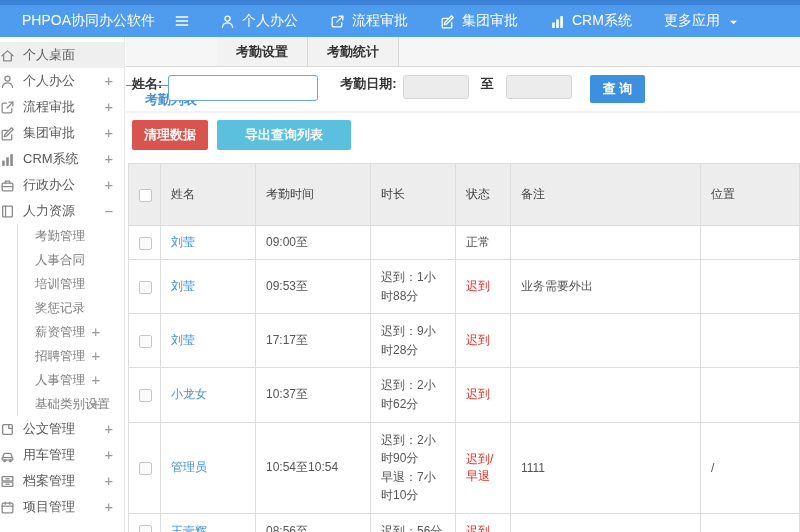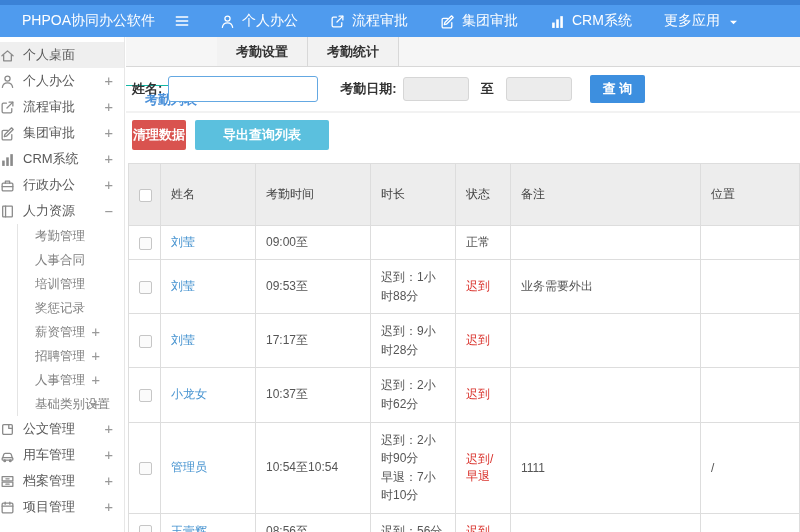--- a/index.html
+++ b/index.html
@@ -58,38 +58,38 @@
     display: flex; height: 30px; background: #f6f6f6;
     border-bottom: 1px solid #d8d8d8; align-items: stretch;
   }
   .tab {
     padding: 0 19px; line-height: 29px; border-right: 1px solid #d8d8d8;
     font-weight: bold; color: #333; cursor: pointer; background: #f2f2f2; font-size: 13px;
   }
   .tab.active { background: #0f172a; color: #4a90d9; margin-bottom: -1px; border-bottom: 1px solid #14b8a6; margin-top: 48px; }
 
   .filter-row {
-    display: flex; align-items: center; padding: 8px 6px; gap: 6px;
+    display: flex; align-items: flex-start; padding: 8px 6px; gap: 6px;
     border-bottom: 2px solid #f2f2f2;
   }
   .filter-row label, .to-label { font-weight: bold; color: #333; font-size: 13px; }
   .name-input {
     width: 150px; height: 26px; border: 1px solid #64a8e2; border-radius: 3px;
     padding: 0 6px; outline: none; font-size: 12px;
   }
   .date-label { margin-left: 16px; }
   .date-input {
     width: 66px; height: 24px; background: #ececec; border: 1px solid #d6d6d6;
     border-radius: 3px; padding: 0 5px; font-size: 12px;
   }
   .to-label { margin: 0 6px; }
   .btn { border: none; border-radius: 2px; color: #fff; font-size: 13px; font-weight: bold; cursor: pointer; }
   .btn-search { background: var(--primary); padding: 5px 13px; margin-left: 12px; }
   .actions-row { display: flex; gap: 9px; padding: 7px 6px 6px 6px; }
-  .btn-danger { background: var(--danger); padding: 6px 1px; }
+  .btn-danger { background: var(--danger); padding: 6px 12px; }
   .btn-info { background: var(--info); padding: 6px 28px; }
 
   
   .att-table {
     border-collapse: collapse; table-layout: fixed; width: calc(100% - 2px);
     margin: 7px 0 0 2px; font-size: 12px;
   }
   .att-table th, .att-table td {
     border: 1px solid #ddd; text-align: left; vertical-align: middle;
     padding: 8px 10px; overflow: hidden;

